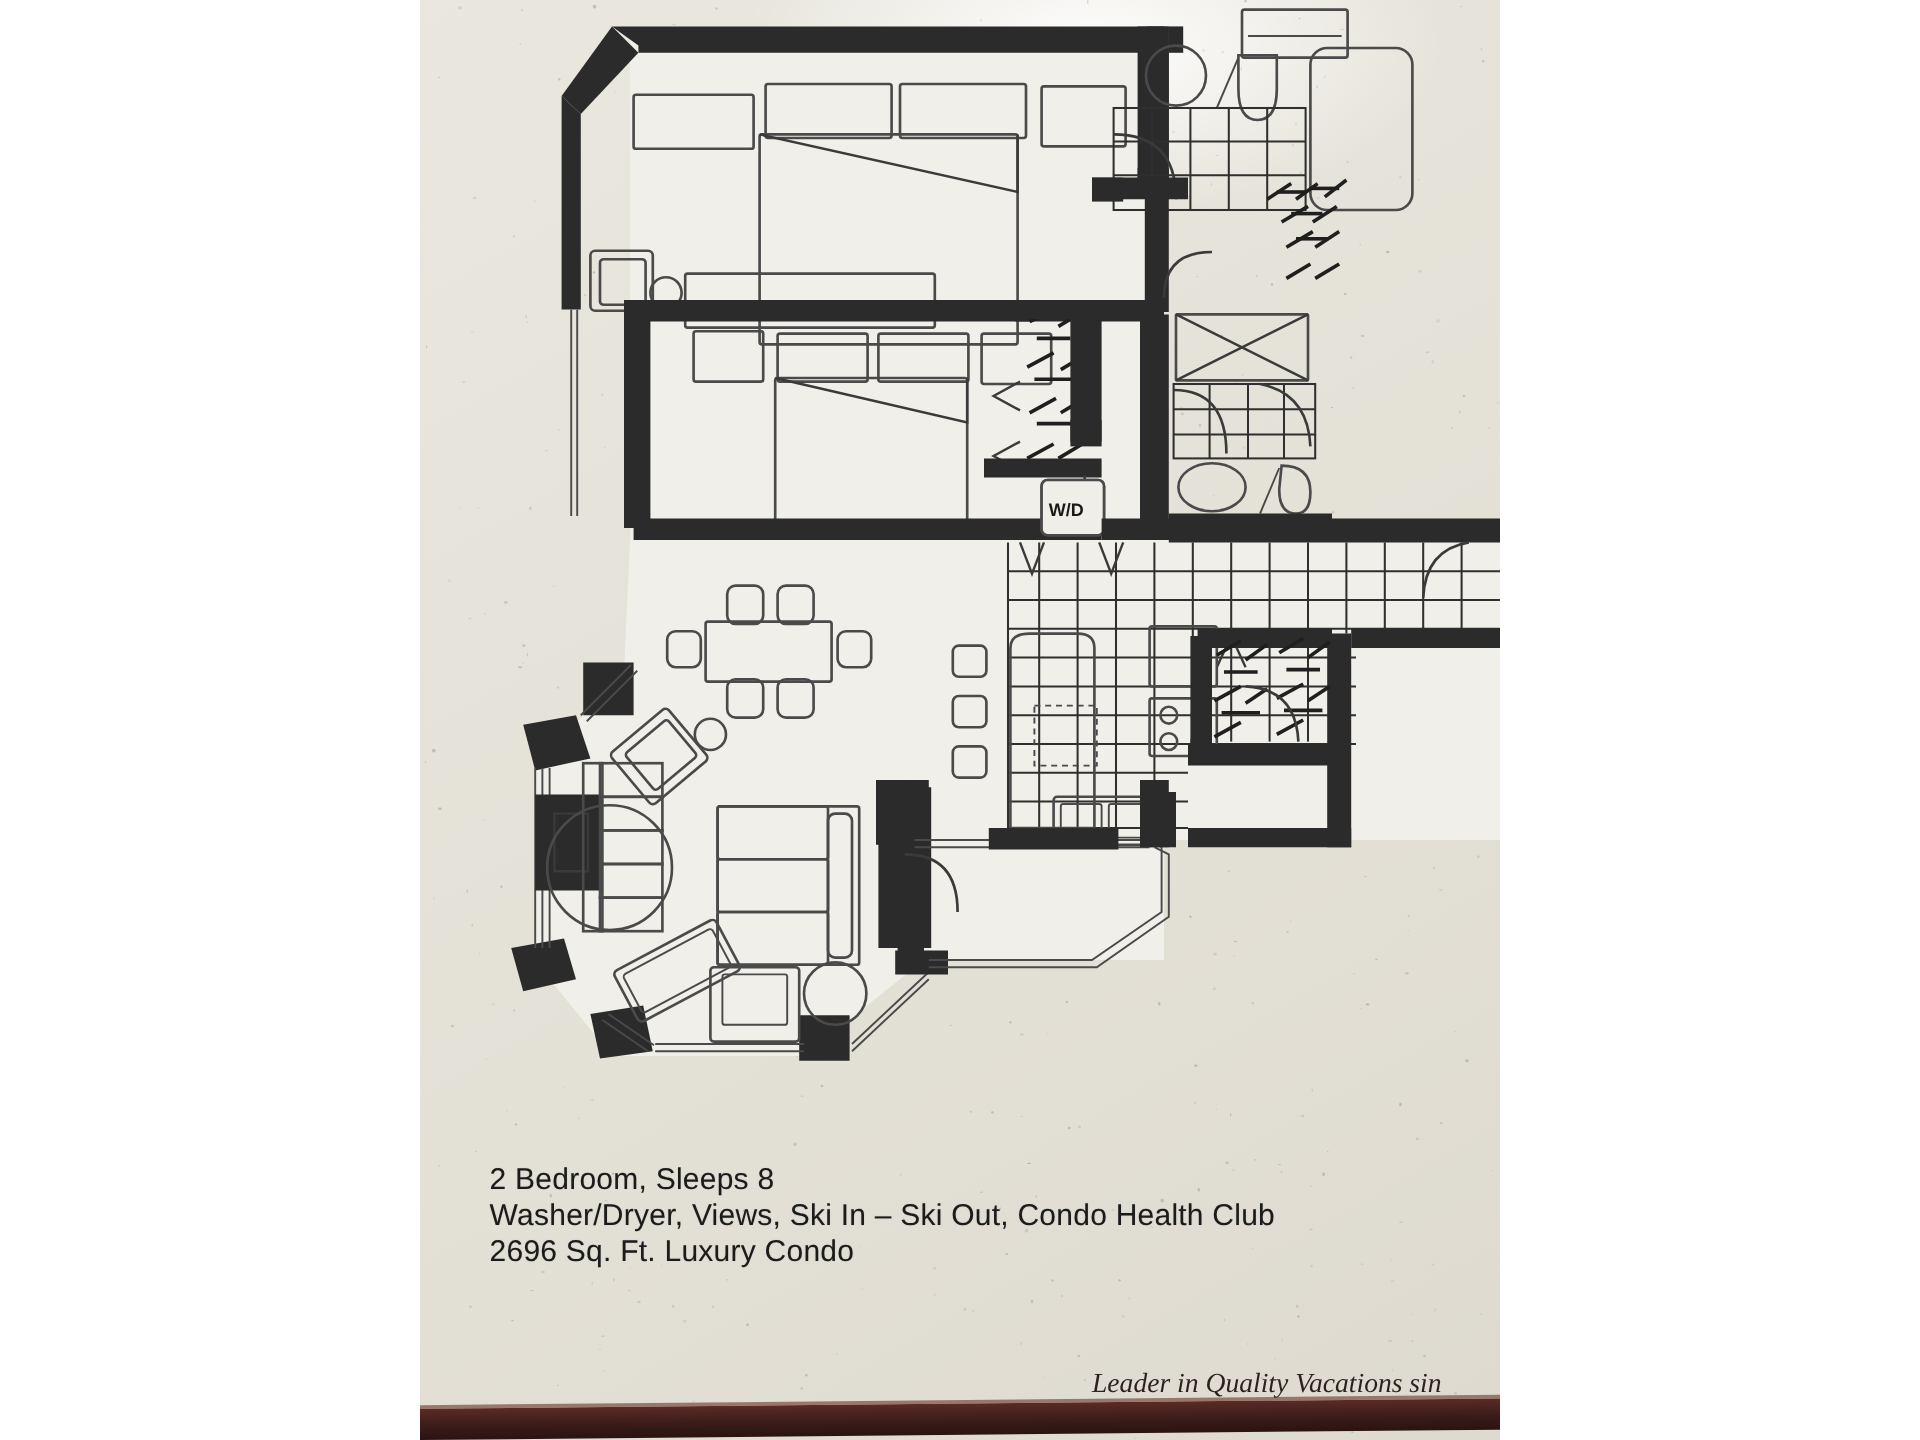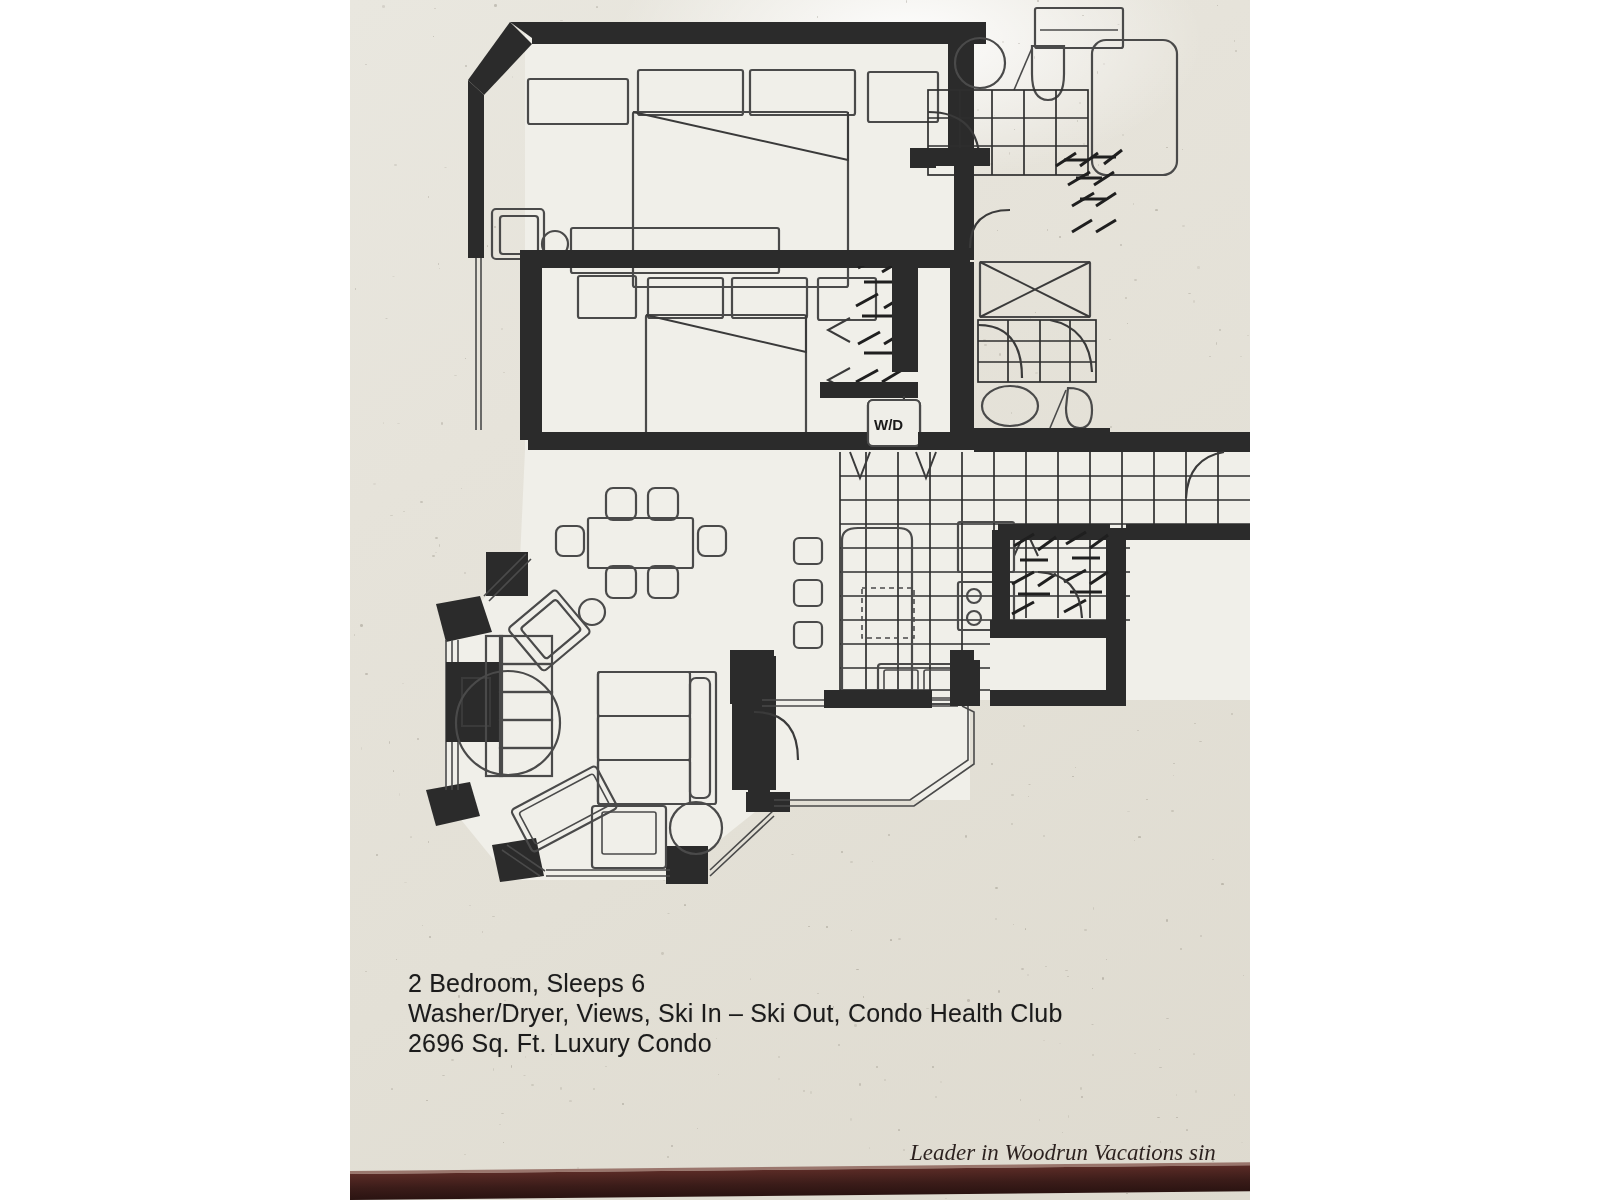--- a/index.html
+++ b/index.html
@@ -828,24 +828,24 @@
         <path class="thin2" d="M608 700 L618 706 L618 760 L560 800 L424 800"></path>
         <path class="thin2" d="M612 706 L624 712 L624 764 L564 806 L424 806"></path>
         <path class="wall" d="M600 650 L624 650 L624 706 L600 706 Z"></path>
         <path class="wall" d="M474 690 L582 690 L582 708 L474 708 Z"></path>
       </g>
 
     </svg>
 
 
     <div id="caption">
-      <div>2 Bedroom, Sleeps 6</div>
+      <div>2 Bedroom, Sleeps 8</div>
       <div>Washer/Dryer, Views, Ski In – Ski Out, Condo Health Club</div>
       <div>2696 Sq. Ft. Luxury Condo</div>
     </div>
 
-    <div id="slogan">Leader in Woodrun Vacations sin</div>
+    <div id="slogan">Leader in Quality Vacations sin</div>
 
     <div id="bottombandwrap">
       <div id="bottomband"></div>
     </div>
   </div>
 </div>
 
 </body></html>

